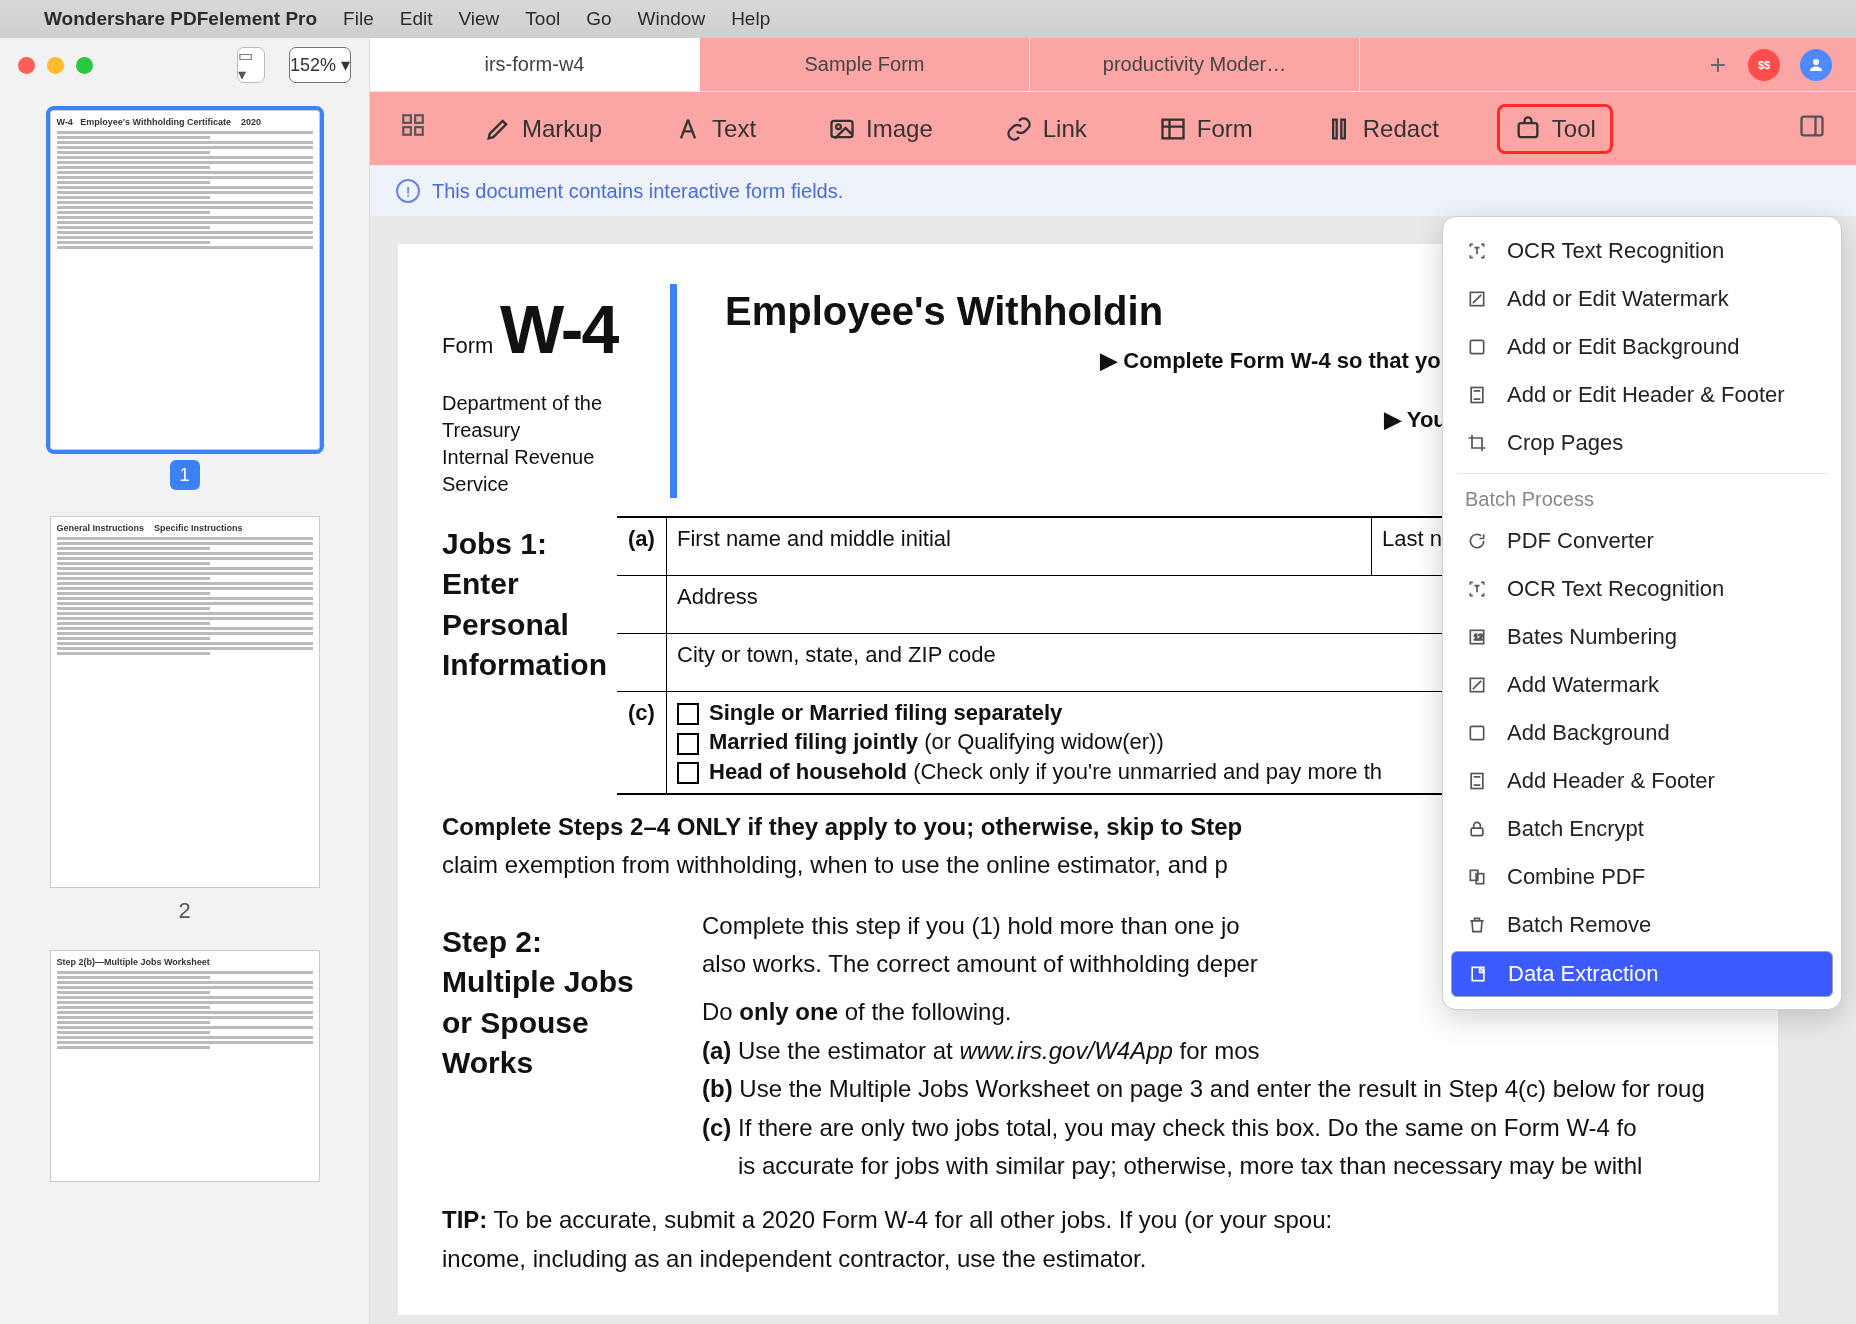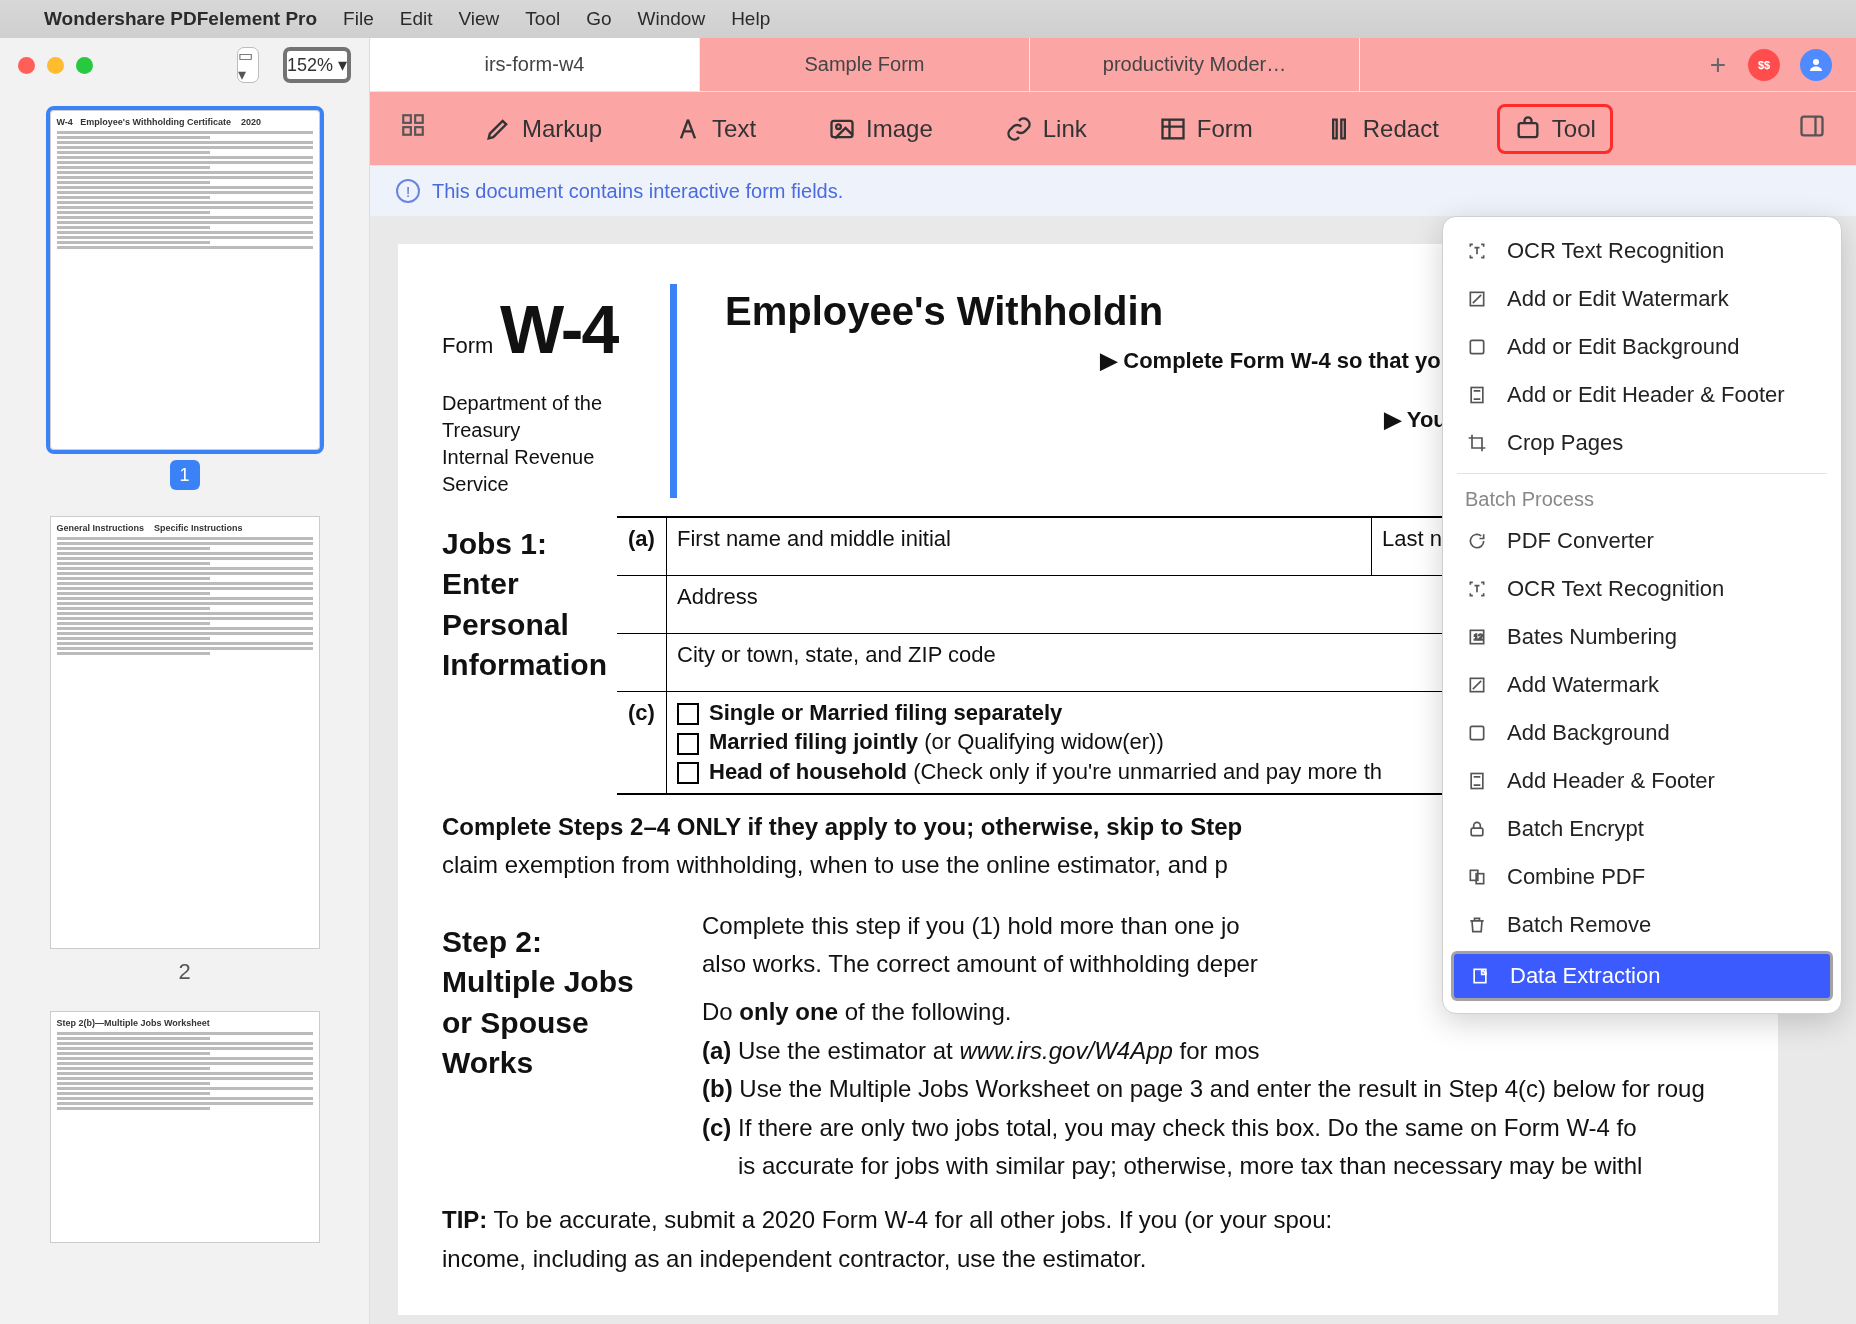--- a/index.html
+++ b/index.html
@@ -9,30 +9,30 @@
 .menubar { height: 38px; background: linear-gradient(#d8d8d8,#cfcfcf); display: flex; align-items: center; padding: 0 18px; gap: 26px; font-size: 19px; color: #2b2b2b; }
 .menubar .apple { font-size: 22px; }
 .menubar .appname { font-weight: 600; }
 
 
 .window-controls { height: 54px; display: flex; align-items: center; padding: 0 18px; gap: 14px; }
 .traffic { display: flex; gap: 12px; }
 .dot { width: 17px; height: 17px; border-radius: 50%; }
 .red { background:#ff5f57; } .yellow{background:#febc2e;} .green{background:#28c840;}
 .panel-toggle { width:48px; height:36px; border:1px solid #bcbcbc; border-radius:7px; display:flex; align-items:center; justify-content:center; margin-left:130px; font-size:16px; color:#555; background:#fff; }
-.zoom-select { width:90px; height:36px; border:4px solid #737373; border-radius:7px; display:flex; align-items:center; justify-content:center; font-size:18px; color:#333; background:#fff; margin-left:10px; }
+.zoom-select { width:90px; height:36px; border:1px solid #737373; border-radius:7px; display:flex; align-items:center; justify-content:center; font-size:18px; color:#333; background:#fff; margin-left:10px; }
 
 
 .app { display:flex; height: calc(1324px - 38px); }
 .sidebar { width: 370px; background:#f2f2f2; border-right:1px solid #ddd; position:relative; }
 .sidebar-inner { position:absolute; top:54px; left:0; right:0; bottom:0; overflow-y:auto; padding:18px 24px; }
 .thumb { width:270px; background:#fff; border:1px solid #ccc; margin:0 auto 10px; padding:6px; font-size:7px; color:#333; line-height:1.3; overflow:hidden; }
 .thumb.selected { outline:4px solid #3b82f6; border-radius:4px; }
 .thumb1 { height: 340px; }
-.thumb2 { height: 433px; }
+.thumb2 { height: 372px; }
 .thumb3 { height: 232px; }
 .page-badge { display:block; width:30px; height:30px; background:#3b82f6; color:#fff; border-radius:6px; text-align:center; line-height:30px; font-size:18px; margin:10px auto 26px; }
 .page-num { text-align:center; font-size:22px; color:#555; margin:10px 0 26px; }
 
 .main { flex:1; display:flex; flex-direction:column; background:#fca5a5; position:relative; }
 
 
 .tabrow { height:54px; display:flex; align-items:center; border-bottom:1px solid #e5e5e5; }
 .tabs { display:flex; flex:1; height:100%; }
 .tab { flex:0 0 330px; display:flex; align-items:center; justify-content:center; font-size:20px; color:#444; border-right:1px solid #eee; height:100%; }
@@ -78,21 +78,21 @@
 .para { font-size:24px; margin-top:16px; }
 .para b { font-weight:700; }
 .tight { margin-top:6px; }
 
 
 .dropdown { position:absolute; top:178px; right:14px; width:400px; background:#fff; border:1px solid #d0d0d0; border-radius:14px; box-shadow:0 8px 30px rgba(0,0,0,.18); padding:10px 0; z-index:50; }
 .dd-item { display:flex; align-items:center; gap:18px; padding:11px 22px; font-size:22px; color:#222; }
 .dd-item .dd-ic { width:24px; height:24px; flex:0 0 24px; color:#555; display:flex; align-items:center; justify-content:center; }
 .dd-sep { height:1px; background:#e3e3e3; margin:6px 14px; }
 .dd-head { font-size:20px; color:#888; padding:8px 22px 6px; }
-.dd-item.hl { background:#3b5bff; color:#fff; border:3px solid #a3a3a3; border-radius:6px; margin:2px 8px; padding:9px 14px; }
+.dd-item.hl { background:#3b5bff; color:#fff; border:1px solid #a3a3a3; border-radius:6px; margin:2px 8px; padding:9px 14px; }
 .dd-item.hl .dd-ic { color:#fff; }
 
 
 .thline { height:3px; background:#bbb; margin:2px 0; }
 .thline.s { width:60%; }
 .tht { font-weight:700; font-size:9px; }
 
 
 .sidebar-inner::-webkit-scrollbar{width:10px;} .sidebar-inner::-webkit-scrollbar-thumb{background:#c7c7c7;border-radius:5px;}
 </style>

